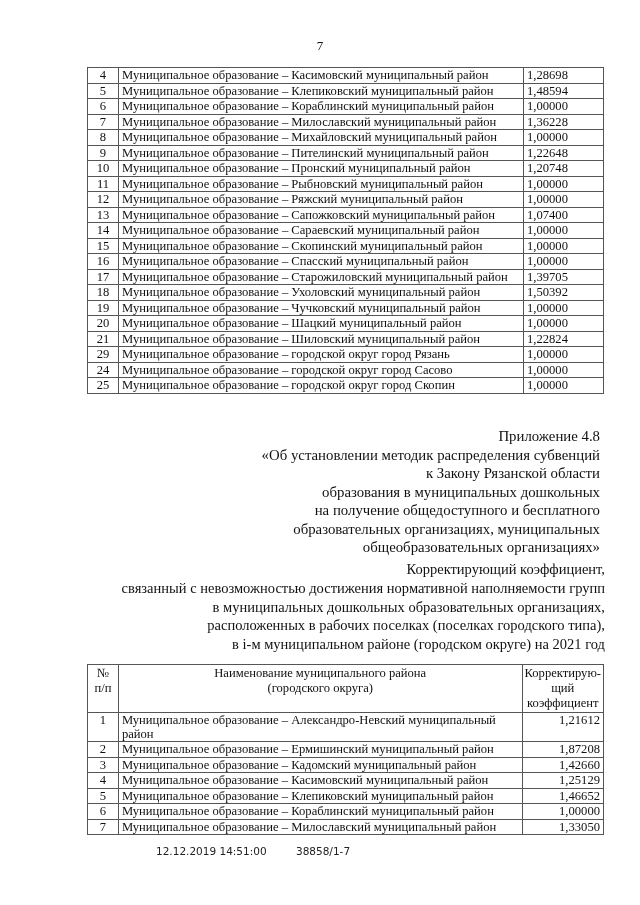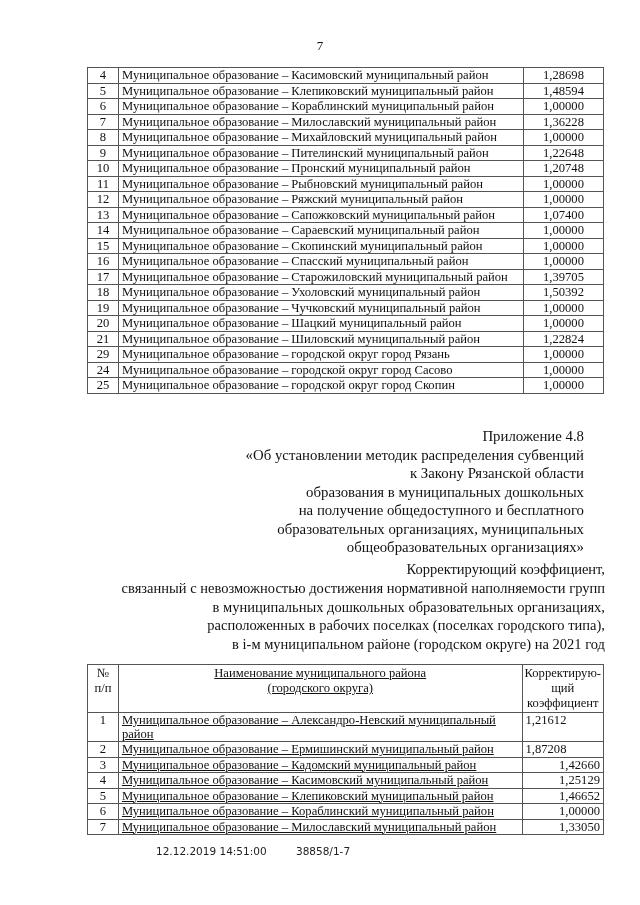--- a/index.html
+++ b/index.html
@@ -5,29 +5,29 @@
   html, body { margin:0; padding:0; background:#ffffff; }
   body { width:640px; height:905px; position:relative; overflow:hidden;
          font-family:"Liberation Serif", "DejaVu Serif", serif; color:#111; }
   .page-number { position:absolute; top:38px; left:0; width:640px; text-align:center; font-size:13px; }
   table { border-collapse:collapse; position:absolute; font-size:12.6px; line-height:14px; }
   td, th { border:1px solid #555; padding:0 3px; font-weight:normal; vertical-align:top; }
   #t1 { left:87px; top:67px; width:517px; }
   #t1 td { height:14.5px; }
   .c-num { width:24px; text-align:center; }
   .c-name { width:398px; text-align:left; white-space:nowrap; }
-  .c-val { text-align:center; }
-  .appendix { position:absolute; right:56px; top:427px; text-align:right; font-size:14.8px; line-height:18.5px; width:420px; }
+  .c-val { text-align:left; }
+  .appendix { position:absolute; right:40px; top:427px; text-align:right; font-size:14.8px; line-height:18.5px; width:420px; }
   .appendix div { white-space:nowrap; }
   .title-block { position:absolute; left:60px; top:560px; width:545px; text-align:right; font-size:14.5px; line-height:18.8px; }
   #t2 { left:87px; top:664px; width:517px; }
   #t2 th { text-align:center; line-height:15px; padding:1px 2px; }
   #t2 td { height:14.5px; }
-  #t2 .c-val2 { text-align:left; }
-  #t2 .c-name { white-space:normal;text-decoration:underline; }
+  #t2 .c-val2 { text-align:right; }
+  #t2 .c-name { white-space:normal; }
   .footer { position:absolute; top:845px; left:156px; font-family:"DejaVu Sans", "Liberation Sans", sans-serif; font-size:10.5px; color:#222; }
   .footer span { margin-right:26px; }
 </style>
 </head>
 <body>
 
 <div class="page-number">7</div>
 
 <table id="t1">
   <tbody id="t1-body">

